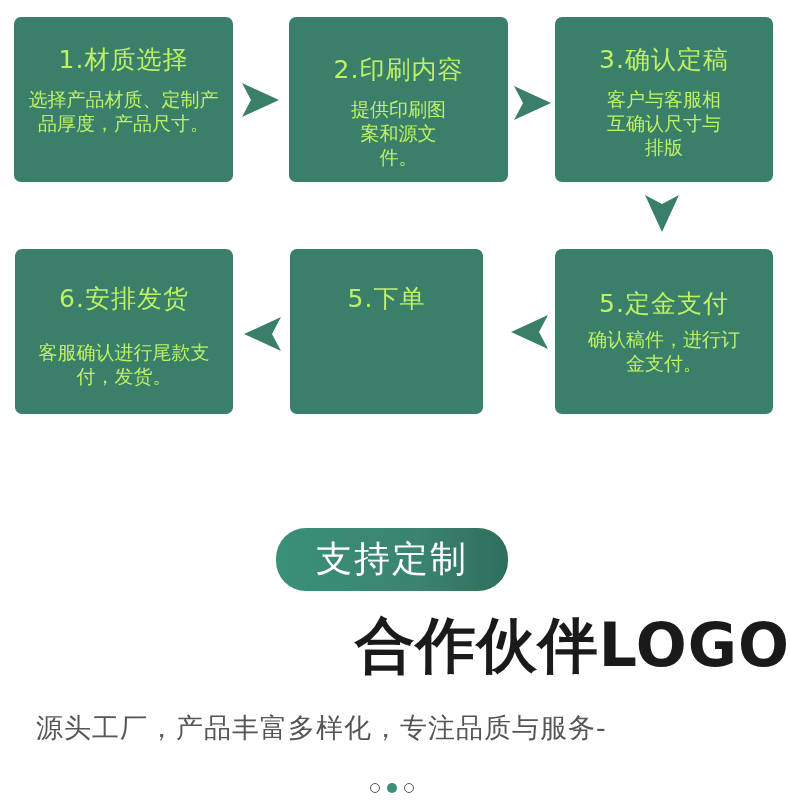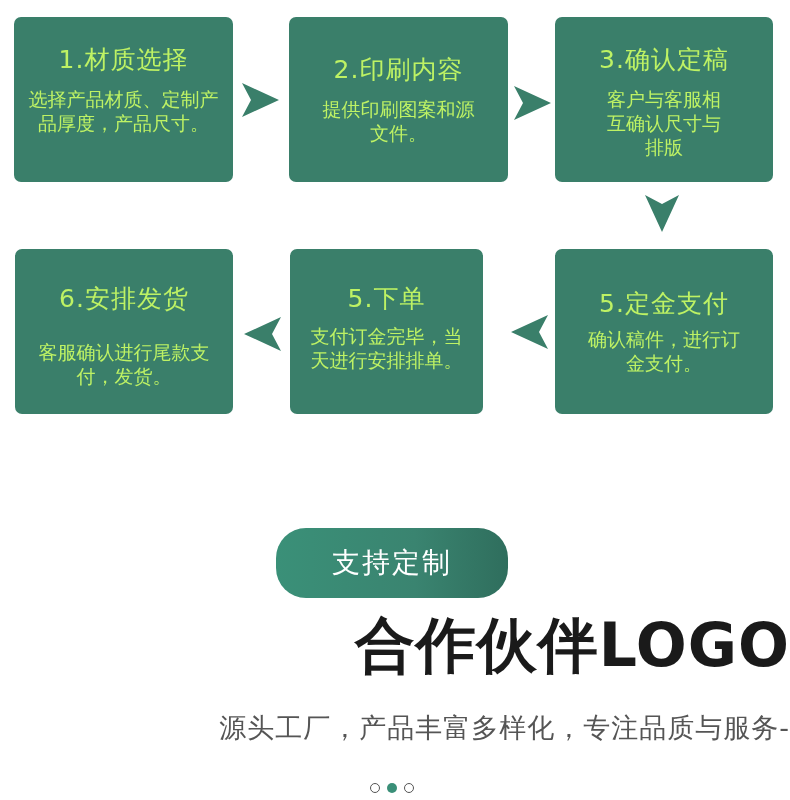--- a/index.html
+++ b/index.html
@@ -13,33 +13,33 @@
   .step .title {
     position: absolute; left: 0; right: 0;
     font-size: 25px; font-weight: 500; letter-spacing: 1px;
   }
   .step .desc {
     position: absolute; left: 0; right: 0;
     font-size: 19px; line-height: 24px; padding: 0 14px;
   }
   .arrow { position: absolute; }
   .pill {
-    position: absolute; left: 276px; top: 528px; width: 232px; height: 70px;
+    position: absolute; left: 276px; top: 528px; width: 232px; height: 63px;
     border-radius: 30px;
     background: linear-gradient(90deg, #3a9078 0%, #3a8470 60%, #2f6e5d 100%);
-    color: #fff; font-size: 28px; letter-spacing: 2px;
+    color: #fff; font-size: 36px; letter-spacing: 2px;
     display: flex; align-items: center; justify-content: center;
   }
   .heading {
     position: absolute; left: 0; right: 0; top: 607px; text-align: right;
     font-size: 60px; font-weight: bold; color: #1a1a1a; letter-spacing: 1px;
     line-height: 76px;
   }
   .subtitle {
-    position: absolute; left: 0; right: 0; top: 708px; text-align: right;
+    position: absolute; left: 0; right: 0; top: 708px; text-align: left;
     font-size: 27px; color: #555555; letter-spacing: 1px; line-height: 40px; margin-left: 36px;
   }
   .dots { position: absolute; left: 370px; top: 783px; display: flex; gap: 7px; }
   .dot { width: 10px; height: 10px; border-radius: 50%; box-sizing: border-box;
          border: 1.5px solid #555; background: #fff; }
   .dot.active { border: none; background: #3a8f78; }
 </style>
 </head>
 <body>
 
@@ -47,21 +47,21 @@
   <div class="title" style="top:26px;">1.材质选择</div>
   <div class="desc" style="top:70px;">选择产品材质、定制产品厚度，产品尺寸。</div>
 </div>
 
 <svg class="arrow" style="left:242px; top:83px;" width="38" height="34" viewBox="0 0 38 34">
   <polygon points="0,0 37,17 0,34 9,17" fill="#3a7f6a"></polygon>
 </svg>
 
 <div class="step" style="left:289px; top:17px;">
   <div class="title" style="top:36px;">2.印刷内容</div>
-  <div class="desc" style="top:80px; padding:0 28px;">提供印刷图案和源文件。</div>
+  <div class="desc" style="top:80px; padding:0 56px;">提供印刷图案和源文件。</div>
 </div>
 
 <svg class="arrow" style="left:514px; top:86px;" width="38" height="34" viewBox="0 0 38 34">
   <polygon points="0,0 37,17 0,34 9,17" fill="#3a7f6a"></polygon>
 </svg>
 
 <div class="step" style="left:555px; top:17px; width:218px;">
   <div class="title" style="top:26px;">3.确认定稿</div>
   <div class="desc" style="top:70px; padding:0 46px;">客户与客服相互确认尺寸与排版</div>
 </div>
@@ -74,21 +74,20 @@
   <div class="title" style="top:33px;">6.安排发货</div>
   <div class="desc" style="top:75px; padding:0 20px;margin-top:16px;">客服确认进行尾款支付，发货。</div>
 </div>
 
 <svg class="arrow" style="left:243px; top:317px;" width="38" height="34" viewBox="0 0 38 34">
   <polygon points="38,0 1,17 38,34 29,17" fill="#3a7f6a"></polygon>
 </svg>
 
 <div class="step" style="left:290px; top:249px; width:193px;padding-left:12px;">
   <div class="title" style="top:33px;">5.下单</div>
-  <div class="desc" style="top:75px; padding:0 20px;">支付订金完毕，当天进行安排排单。</div>
 </div>
 
 <svg class="arrow" style="left:510px; top:315px;" width="38" height="34" viewBox="0 0 38 34">
   <polygon points="38,0 1,17 38,34 29,17" fill="#3a7f6a"></polygon>
 </svg>
 
 <div class="step" style="left:555px; top:249px; width:218px;">
   <div class="title" style="top:38px;">5.定金支付</div>
   <div class="desc" style="top:78px; padding:0 30px;">确认稿件，进行订金支付。</div>
 </div>

